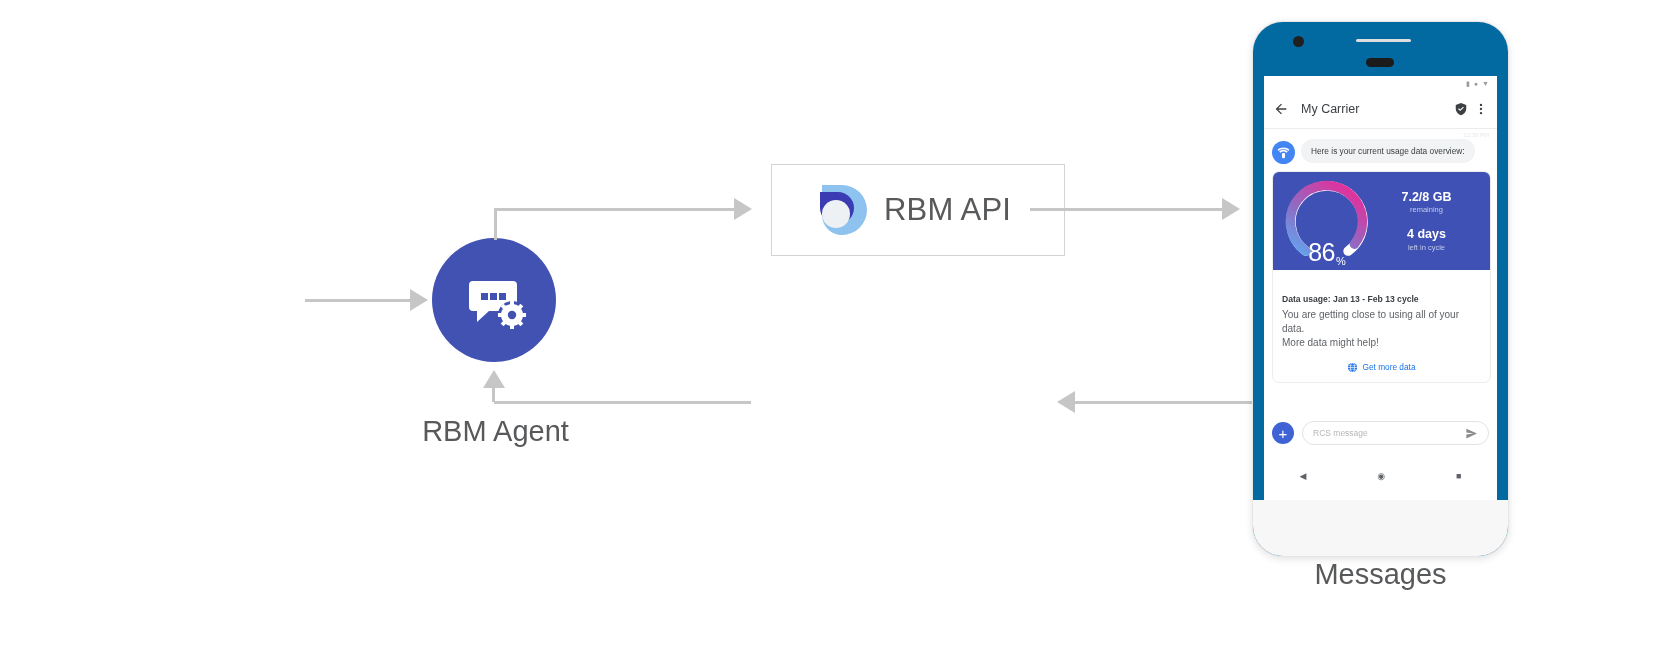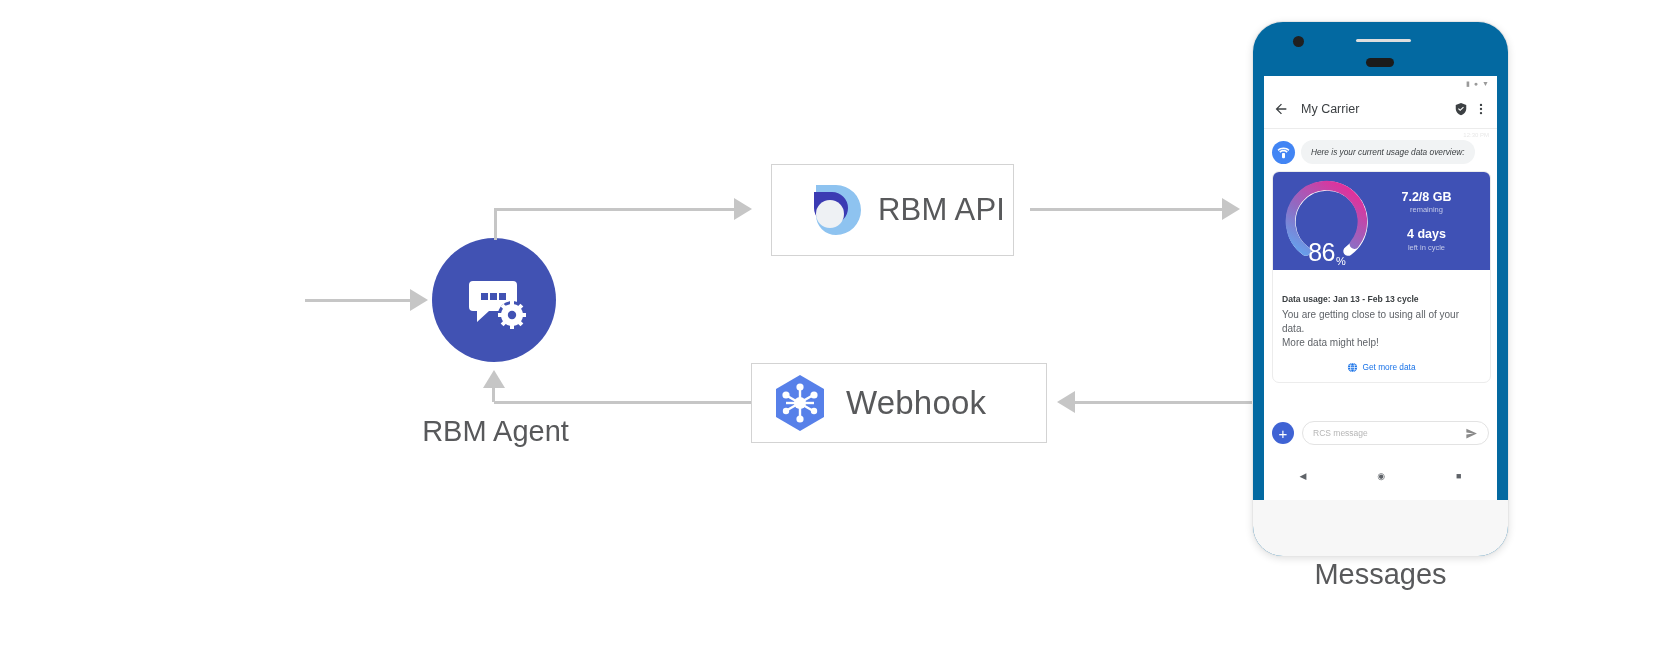--- a/index.html
+++ b/index.html
@@ -42,23 +42,23 @@
     width: 258px;
     height: 92px;
     justify-content: center;
   }
   #external-trigger .node-label { font-size: 31px; }
 
   
   #rbm-api-box {
     left: 771px;
     top: 164px;
-    width: 243px;
+    width: 294px;
     height: 92px;
-    padding-left: 22px;
+    padding-left: 28px;
   }
   #rbm-api-box .node-label { font-size: 31px; margin-left: 14px; }
 
   
   #webhook-box {
     left: 751px;
     top: 363px;
     width: 296px;
     height: 80px;
     padding-left: 16px;
@@ -199,21 +199,21 @@
     bottom: -10px;
     font-size: 6px;
     color: #e8e8e8;
   }
 
   
   #conversation {
     padding: 10px 8px 0 8px;
     background: #ffffff;
   }
-  .msg-row { display: flex; align-items: flex-end; gap: 6px; font-style: italic; }
+  .msg-row { display: flex; align-items: flex-start; gap: 6px; }
   #agent-avatar {
     width: 23px; height: 23px;
     border-radius: 50%;
     background: #4285f4;
     flex: 0 0 auto;
     display: flex; align-items: center; justify-content: center;
     margin-top: 2px;
   }
   #intro-bubble {
     background: #f1f3f4;
@@ -416,39 +416,20 @@
       <circle cx="36" cy="39" r="14" fill="#eef1f4"></circle>
     </svg>
     <span class="node-label">RBM API</span>
   </div>
 
   <div class="conn">
     <div class="hline" style="left:1030px; top:208px; width:192px;"></div>
     <div class="arrowhead arrow-right" style="left:1222px; top:198px;"></div>
   </div>
 
-  <div class="node-box" id="webhook-box">
-    <svg width="64" height="64" viewBox="0 0 64 64">
-      <path d="M32 4 L56 18 L56 46 L32 60 L8 46 L8 18 Z" fill="#5780e9"></path>
-      <g fill="#ffffff">
-        <circle cx="32" cy="32" r="6"></circle>
-        <circle cx="32" cy="16" r="3.6"></circle>
-        <circle cx="32" cy="48" r="3.6"></circle>
-        <circle cx="18" cy="24" r="3.6"></circle>
-        <circle cx="46" cy="24" r="3.6"></circle>
-        <circle cx="18" cy="40" r="3.2"></circle>
-        <circle cx="46" cy="40" r="3.2"></circle>
-        <rect x="30.8" y="16" width="2.4" height="32"></rect>
-        <rect x="18" y="30.8" width="28" height="2.4"></rect>
-        <rect x="30.6" y="16" width="2.4" height="32" transform="rotate(60 32 32)"></rect>
-        <rect x="30.6" y="16" width="2.4" height="32" transform="rotate(-60 32 32)"></rect>
-      </g>
-    </svg>
-    <span class="node-label">Webhook</span>
-  </div>
 
   <div class="conn">
     <div class="hline" style="left:1075px; top:401px; width:185px;"></div>
     <div class="arrowhead arrow-left" style="left:1057px; top:391px;"></div>
   </div>
 
   <div class="conn">
     <div class="hline" style="left:494px; top:401px; width:257px;"></div>
     <div class="vline" style="left:492px; top:388px; height:14px;"></div>
     <div class="arrowhead arrow-up" style="left:483px; top:370px;"></div>

